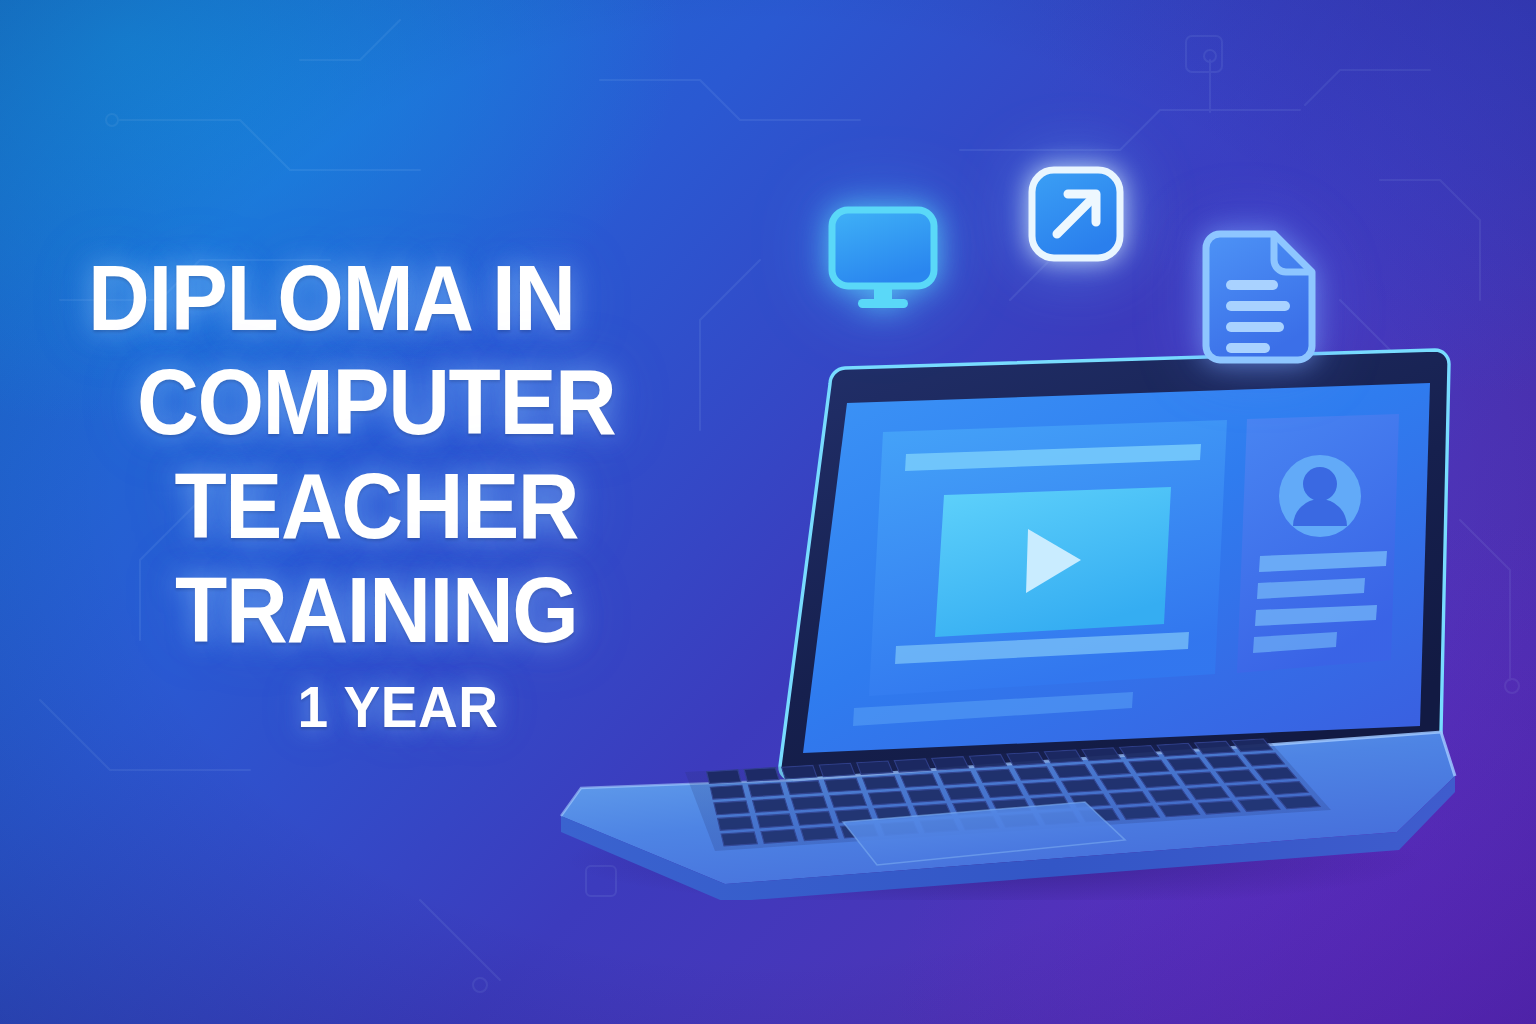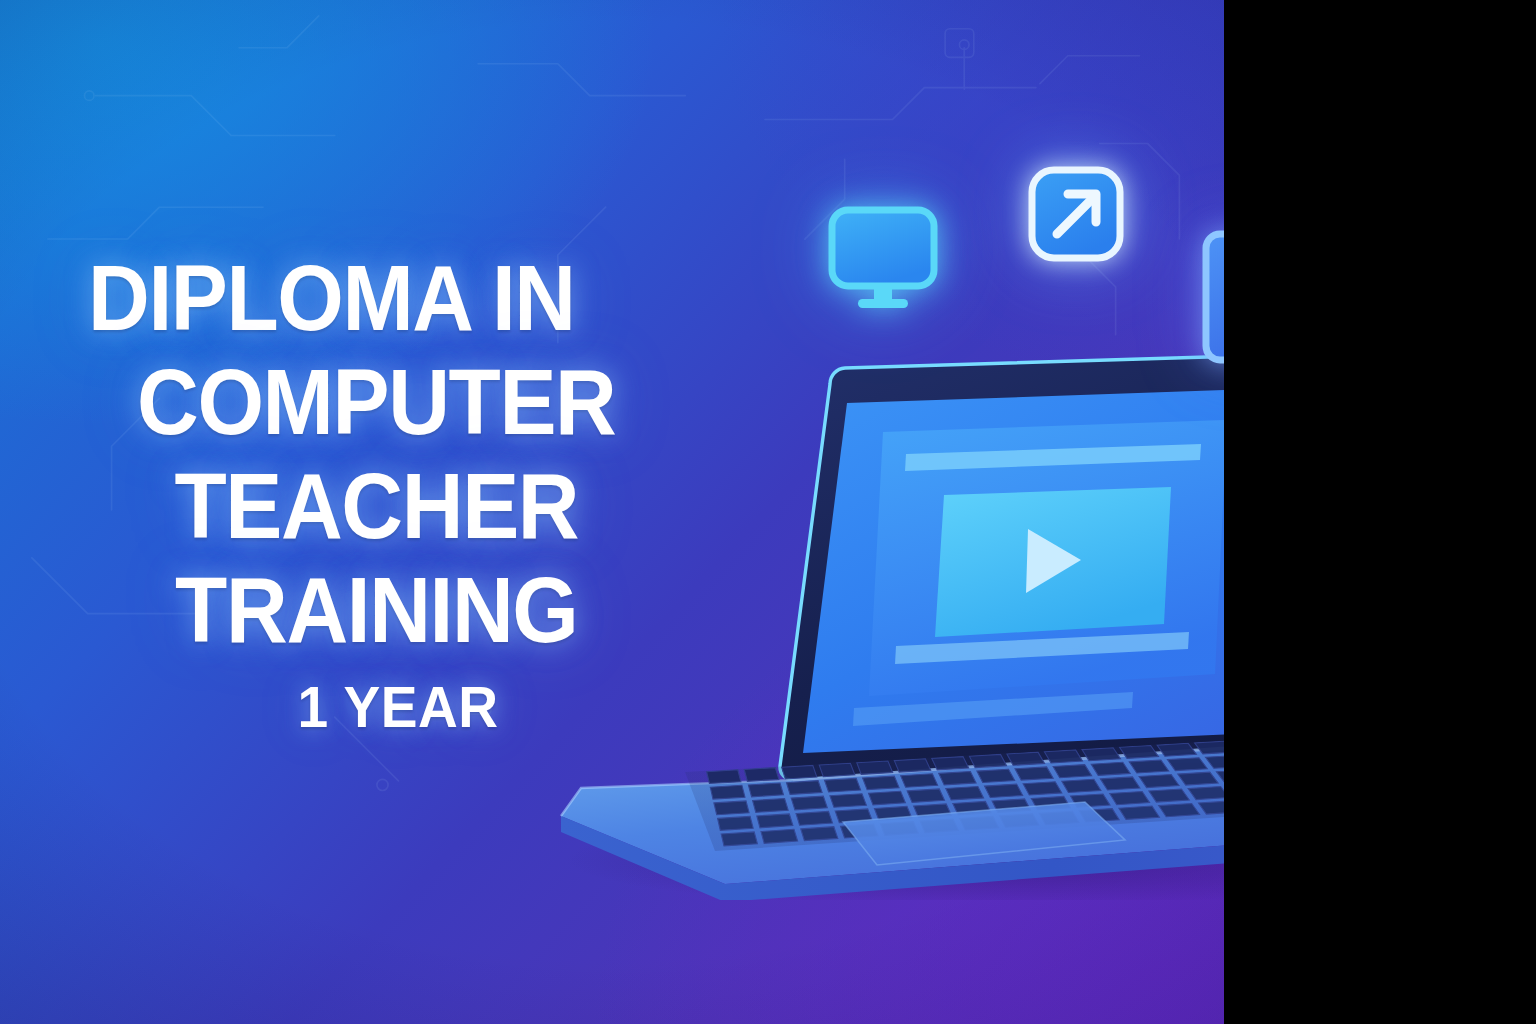--- a/index.html
+++ b/index.html
@@ -7,21 +7,21 @@
   html, body {
     width:1536px; height:1024px;
     overflow:hidden;
     font-family:"Liberation Sans", sans-serif;
     background:#000;
   }
 
   
   #stage {
     position:relative;
-    width:1224px; height:1024px;
+    width:1536px; height:1024px;
     overflow:hidden;
     background:
       radial-gradient(ellipse 900px 620px at 8% 4%,   rgba(22,140,225,0.95) 0%, rgba(22,140,225,0) 62%),
       radial-gradient(ellipse 900px 760px at 97% 100%, rgba(95,42,197,0.98) 0%, rgba(95,42,197,0) 66%),
       radial-gradient(ellipse 820px 620px at 99% 2%,  rgba(56,68,205,0.85) 0%, rgba(56,68,205,0) 60%),
       linear-gradient(133deg, #1578d6 0%, #2a59d2 32%, #3c3bbd 57%, #4d34b8 76%, #5a2fbb 100%);
   }
 
   
   #circuit {

